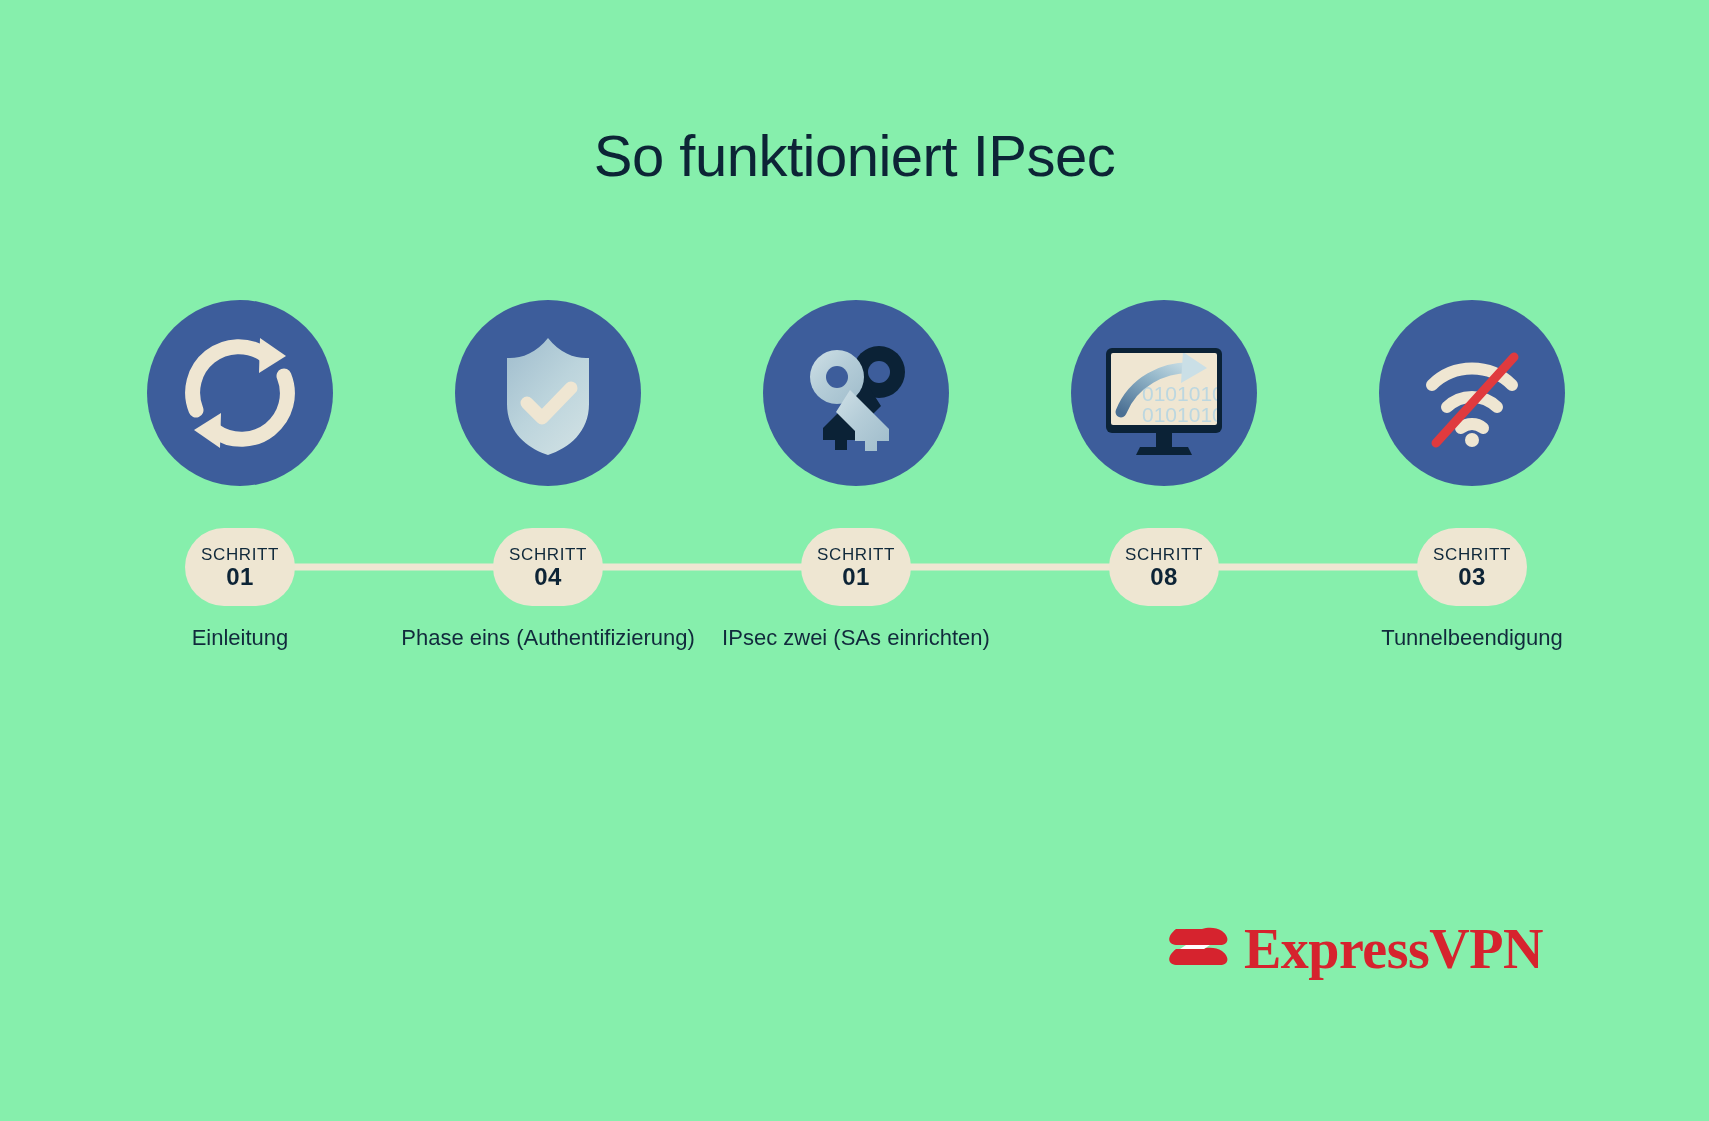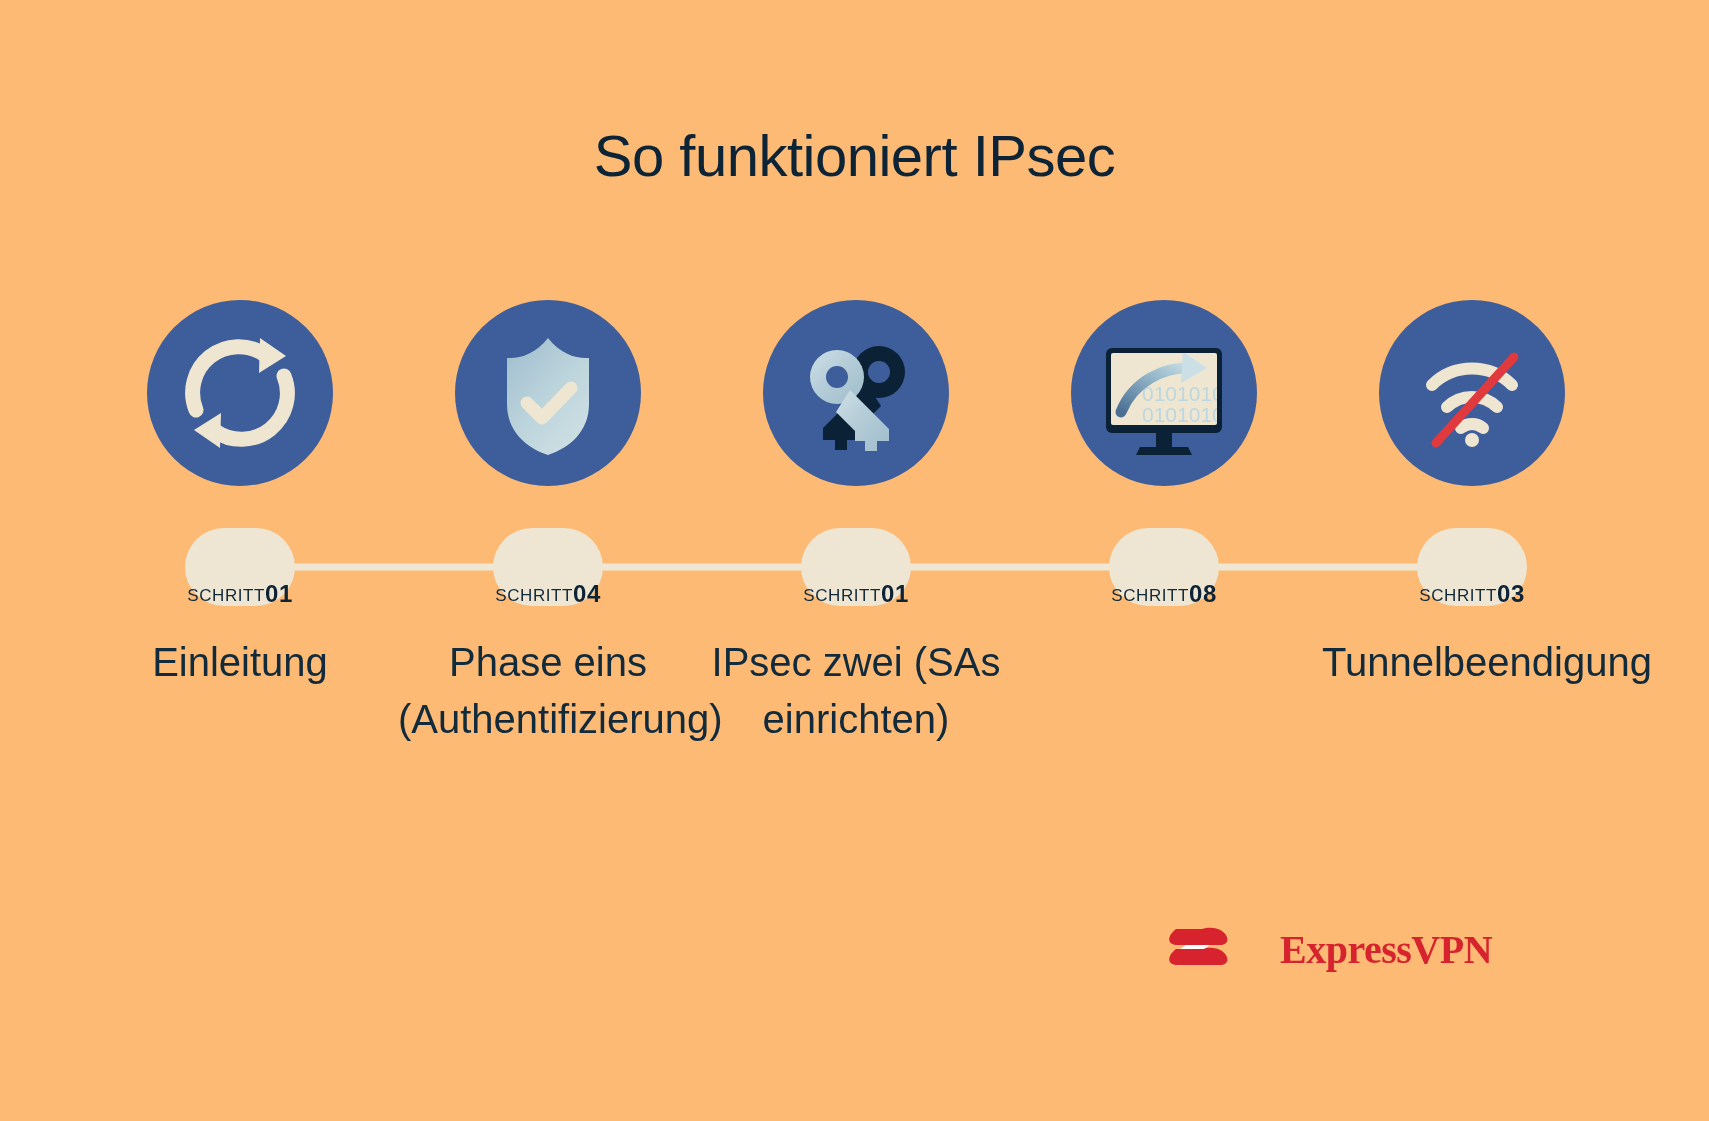--- a/index.html
+++ b/index.html
@@ -9,21 +9,21 @@
     background: #ffffff;
   }
   body {
     font-family: "Liberation Sans", sans-serif;
     -webkit-font-smoothing: antialiased;
   }
   #canvas {
     position: relative;
     width: 1709px;
     height: 1121px;
-    background: #fdba74;
+    background: #86efac;
     overflow: hidden;
   }
 
   
   #title {
     position: absolute;
     top: 124px;
     left: 0;
     width: 1709px;
     text-align: center;
@@ -89,67 +89,66 @@
   .connector.left  { left: 0;  right: 50%; }
   .connector.right { left: 50%; right: 0; }
   .badge {
     position: relative;
     z-index: 2;
     width: 110px;
     height: 78px;
     border-radius: 40px;
     background: #eee6d2;
     display: flex;
-    flex-direction: row;
-    align-items: flex-end;
+    flex-direction: column;
+    align-items: center;
     justify-content: center;
     line-height: 1;
   }
   .badge-kicker {
     font-size: 17px;
     letter-spacing: 0.6px;
     color: #10293b;
     font-weight: 400;
     margin-bottom: 2px;
   }
   .badge-num {
     font-size: 24px;
     font-weight: 700;
     color: #0d2436;
     letter-spacing: 0.5px;
   }
 
   
   .caption {
-    margin-top: 28px;
+    margin-top: 16px;
     width: 300px;
     text-align: center;
-    font-size: 40px;
+    font-size: 22px;
     font-weight: 400;
     color: #112a3c;
     line-height: 1.42;
   }
 
   
   #logo {
     position: absolute;
     left: 1164px;
     top: 916px;
     display: flex;
     align-items: center;
     gap: 12px;
   }
   #logo-mark { display: block; }
   #logo-text {
-    font-size: 40px;
+    font-size: 56px;
     font-weight: 700;
     color: #d6232e;
     letter-spacing: -0.5px;
     font-family: "Liberation Serif", serif;
-    margin-left: 36px;
   }
 </style>
 </head>
 <body>
 
 <div id="canvas">
 
   <div id="title">So funktioniert IPsec</div>
 
   <div id="steps">

